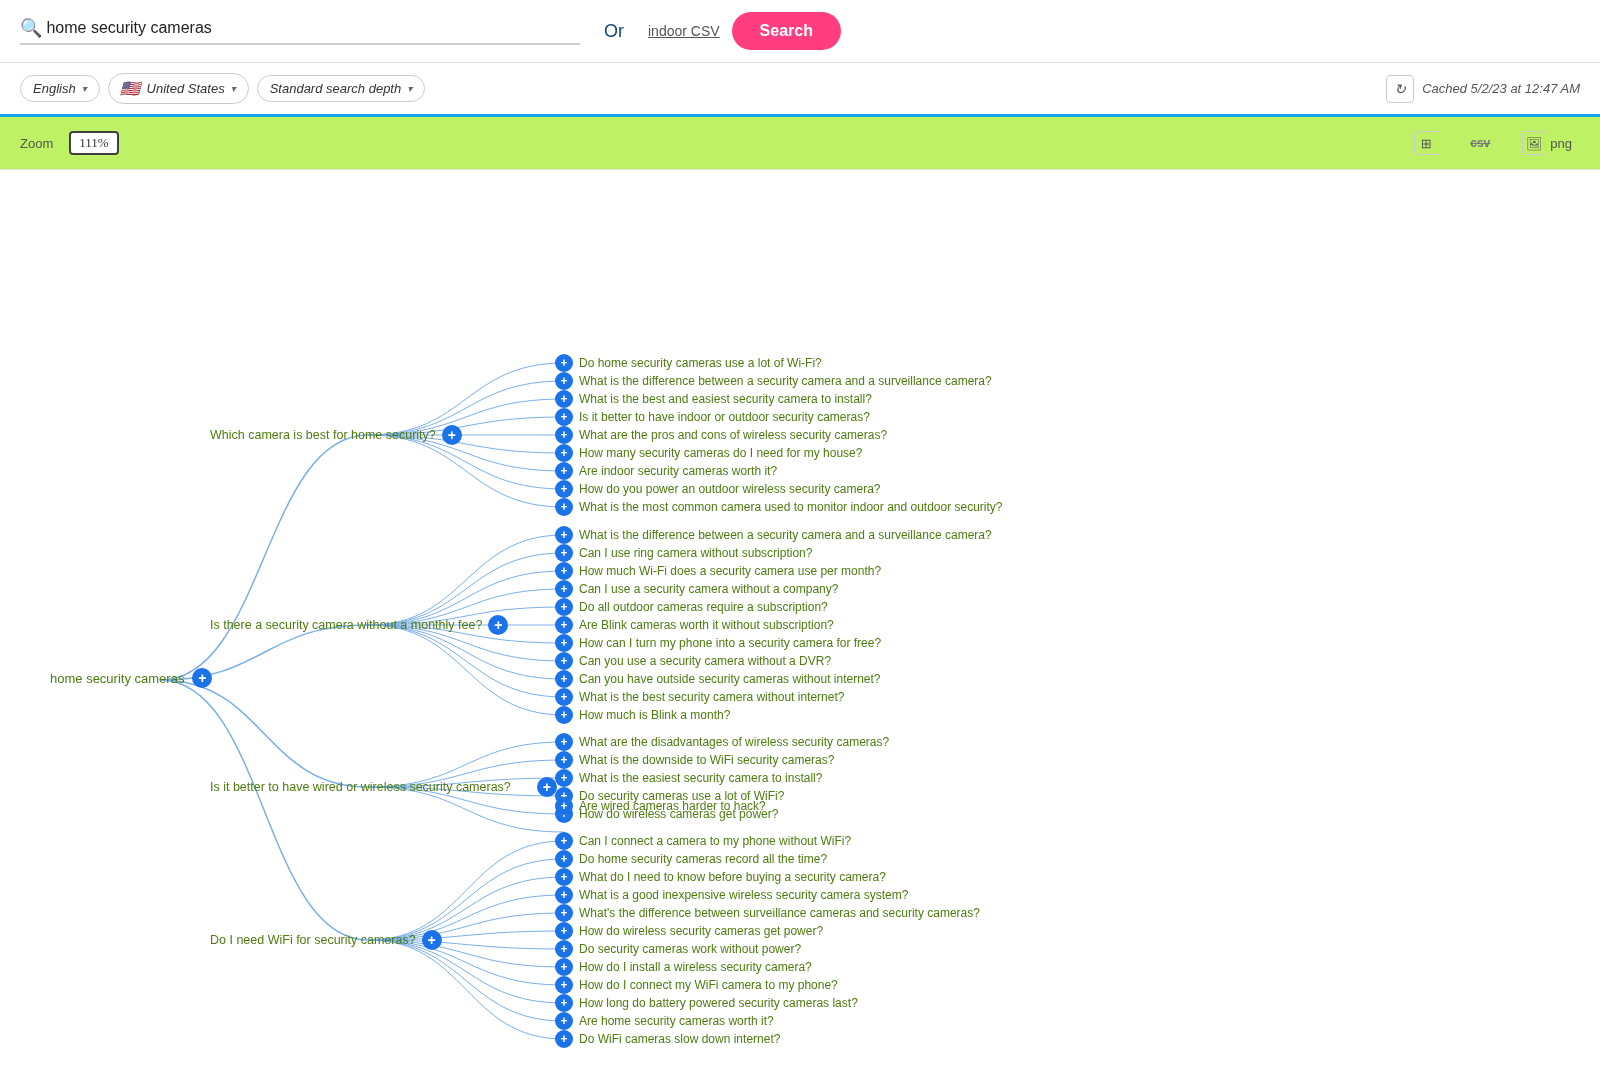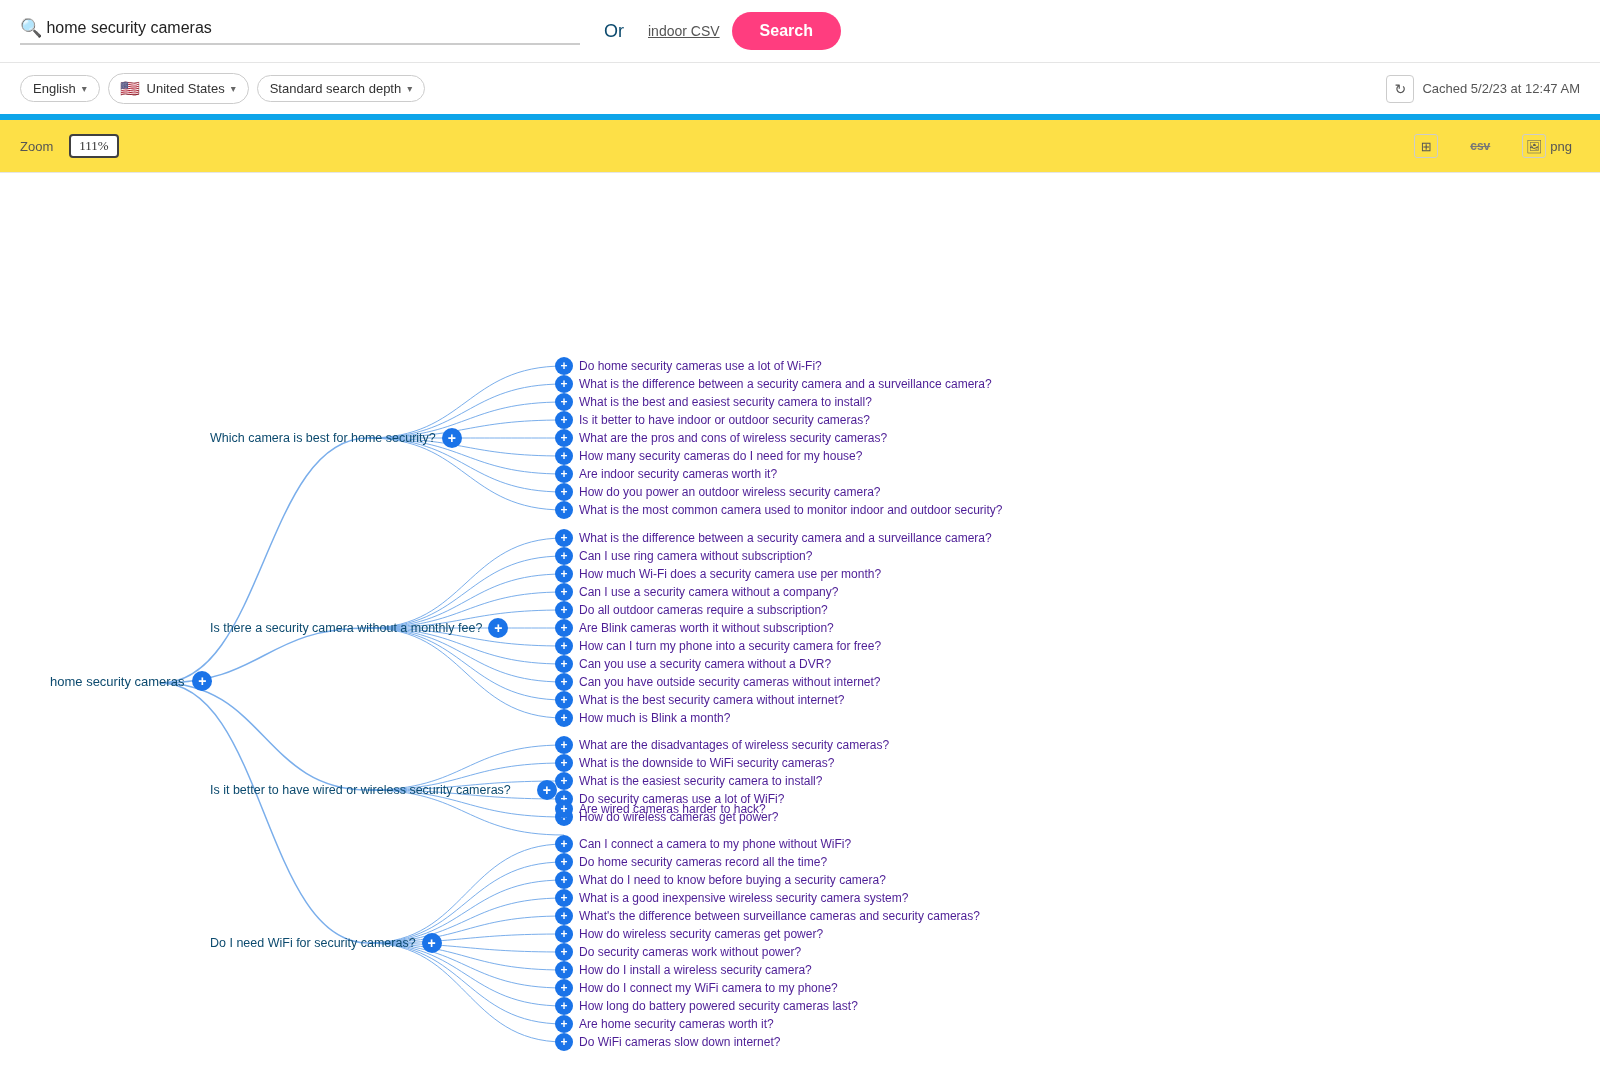--- a/index.html
+++ b/index.html
@@ -9,51 +9,51 @@
     .header { padding: 12px 20px; border-bottom: 1px solid #e5e5e5; display: flex; align-items: center; gap: 12px; }
     .search-icon { color: #555; font-size: 18px; margin-right: 4px; }
     .search-bar { display: flex; align-items: center; flex: 1; max-width: 560px; border-bottom: 2px solid #ccc; padding-bottom: 4px; }
     .search-input { border: none; outline: none; font-size: 16px; flex: 1; color: #222; }
     .upload-divider { color: #0c4a6e; margin: 0 12px; font-size: 18px; }
     .upload-link { color: #555; text-decoration: none; font-size: 14px; }
     .upload-link span { text-decoration: underline; }
     .search-button { background: #ff3d7f; color: #fff; border: none; border-radius: 24px; padding: 10px 28px; font-size: 16px; font-weight: 600; cursor: pointer; }
 
     
-    .filters { padding: 10px 20px; display: flex; align-items: center; gap: 8px; border-bottom: 6px solid #0ea5e9; }
+    .filters { padding: 10px 20px; display: flex; align-items: center; gap: 8px; border-bottom: 3px solid #0ea5e9; font-style: italic; }
     .filter-select { display: flex; align-items: center; gap: 6px; border: 1px solid #ccc; border-radius: 20px; padding: 5px 12px; cursor: pointer; font-size: 13px; color: #333; background: #fff; }
     .filter-select .flag { font-size: 16px; }
     .filter-select .chevron { font-size: 10px; color: #666; }
     .spacer { flex: 1; }
     .cached-info { display: flex; align-items: center; gap: 8px; color: #555; font-size: 13px; }
     .cached-icon { width: 28px; height: 28px; border: 1px solid #ccc; border-radius: 4px; display: flex; align-items: center; justify-content: center; font-size: 14px; }
 
     
-    .toolbar { padding: 10px 20px; display: flex; align-items: center; gap: 16px; background: #fde047; border-bottom: 1px solid #e5e5e5; }
+    .toolbar { padding: 10px 20px; display: flex; align-items: center; gap: 16px; background: #bef264; border-bottom: 1px solid #e5e5e5; }
     .zoom-label { font-size: 13px; color: #555; }
     .zoom-value { font-size: 13px; border: 2px solid #404040; border-radius: 4px; padding: 2px 8px; background: #fff; cursor: pointer; font-family: Liberation Serif, serif; }
     .toolbar-spacer { flex: 1; }
     .toolbar-btn { display: flex; align-items: center; gap: 4px; cursor: pointer; color: #555; font-size: 13px; padding: 4px 8px; border-radius: 4px; }
     .toolbar-btn .icon-box { width: 24px; height: 24px; border: 1px solid #ccc; border-radius: 3px; display: flex; align-items: center; justify-content: center; font-size: 13px; }
     .toolbar-csv { font-size: 12px; font-weight: 600; color: #777; text-decoration: line-through; }
 
     
     .canvas { overflow: auto; position: relative; height: calc(100vh - 140px); background: #fff; }
     .mindmap { position: relative; width: 1400px; min-height: 900px; }
 
     svg.lines { position: absolute; top: 0; left: 0; width: 100%; height: 100%; pointer-events: none; }
 
     .node { position: absolute; display: flex; align-items: center; gap: 6px; white-space: nowrap; }
-    .node-label { font-size: 12.5px; color: #0c4a6e; }
+    .node-label { font-size: 12.5px; color: #4d7c0f; }
     .node-plus { width: 20px; height: 20px; background: #1a73e8; border-radius: 50%; display: flex; align-items: center; justify-content: center; color: #fff; font-size: 14px; font-weight: 700; cursor: pointer; flex-shrink: 0; }
     .node-root { position: absolute; display: flex; align-items: center; gap: 8px; }
     .node-root .node-label { font-size: 13px; font-weight: 500; }
     .leaf-node { position: absolute; display: flex; align-items: center; gap: 6px; white-space: nowrap; }
     .leaf-plus { width: 18px; height: 18px; background: #1a73e8; border-radius: 50%; display: flex; align-items: center; justify-content: center; color: #fff; font-size: 12px; font-weight: 700; cursor: pointer; flex-shrink: 0; }
-    .leaf-label { font-size: 12px; color: #4c1d95; }
+    .leaf-label { font-size: 12px; color: #4d7c0f; }
   </style>
 </head>
 <body>
 
 <div class="header">
   <div class="search-bar">
     <span class="search-icon">🔍</span>
     <input class="search-input" type="text" value="home security cameras" style="">
   </div>
   <span class="upload-divider">Or</span>

